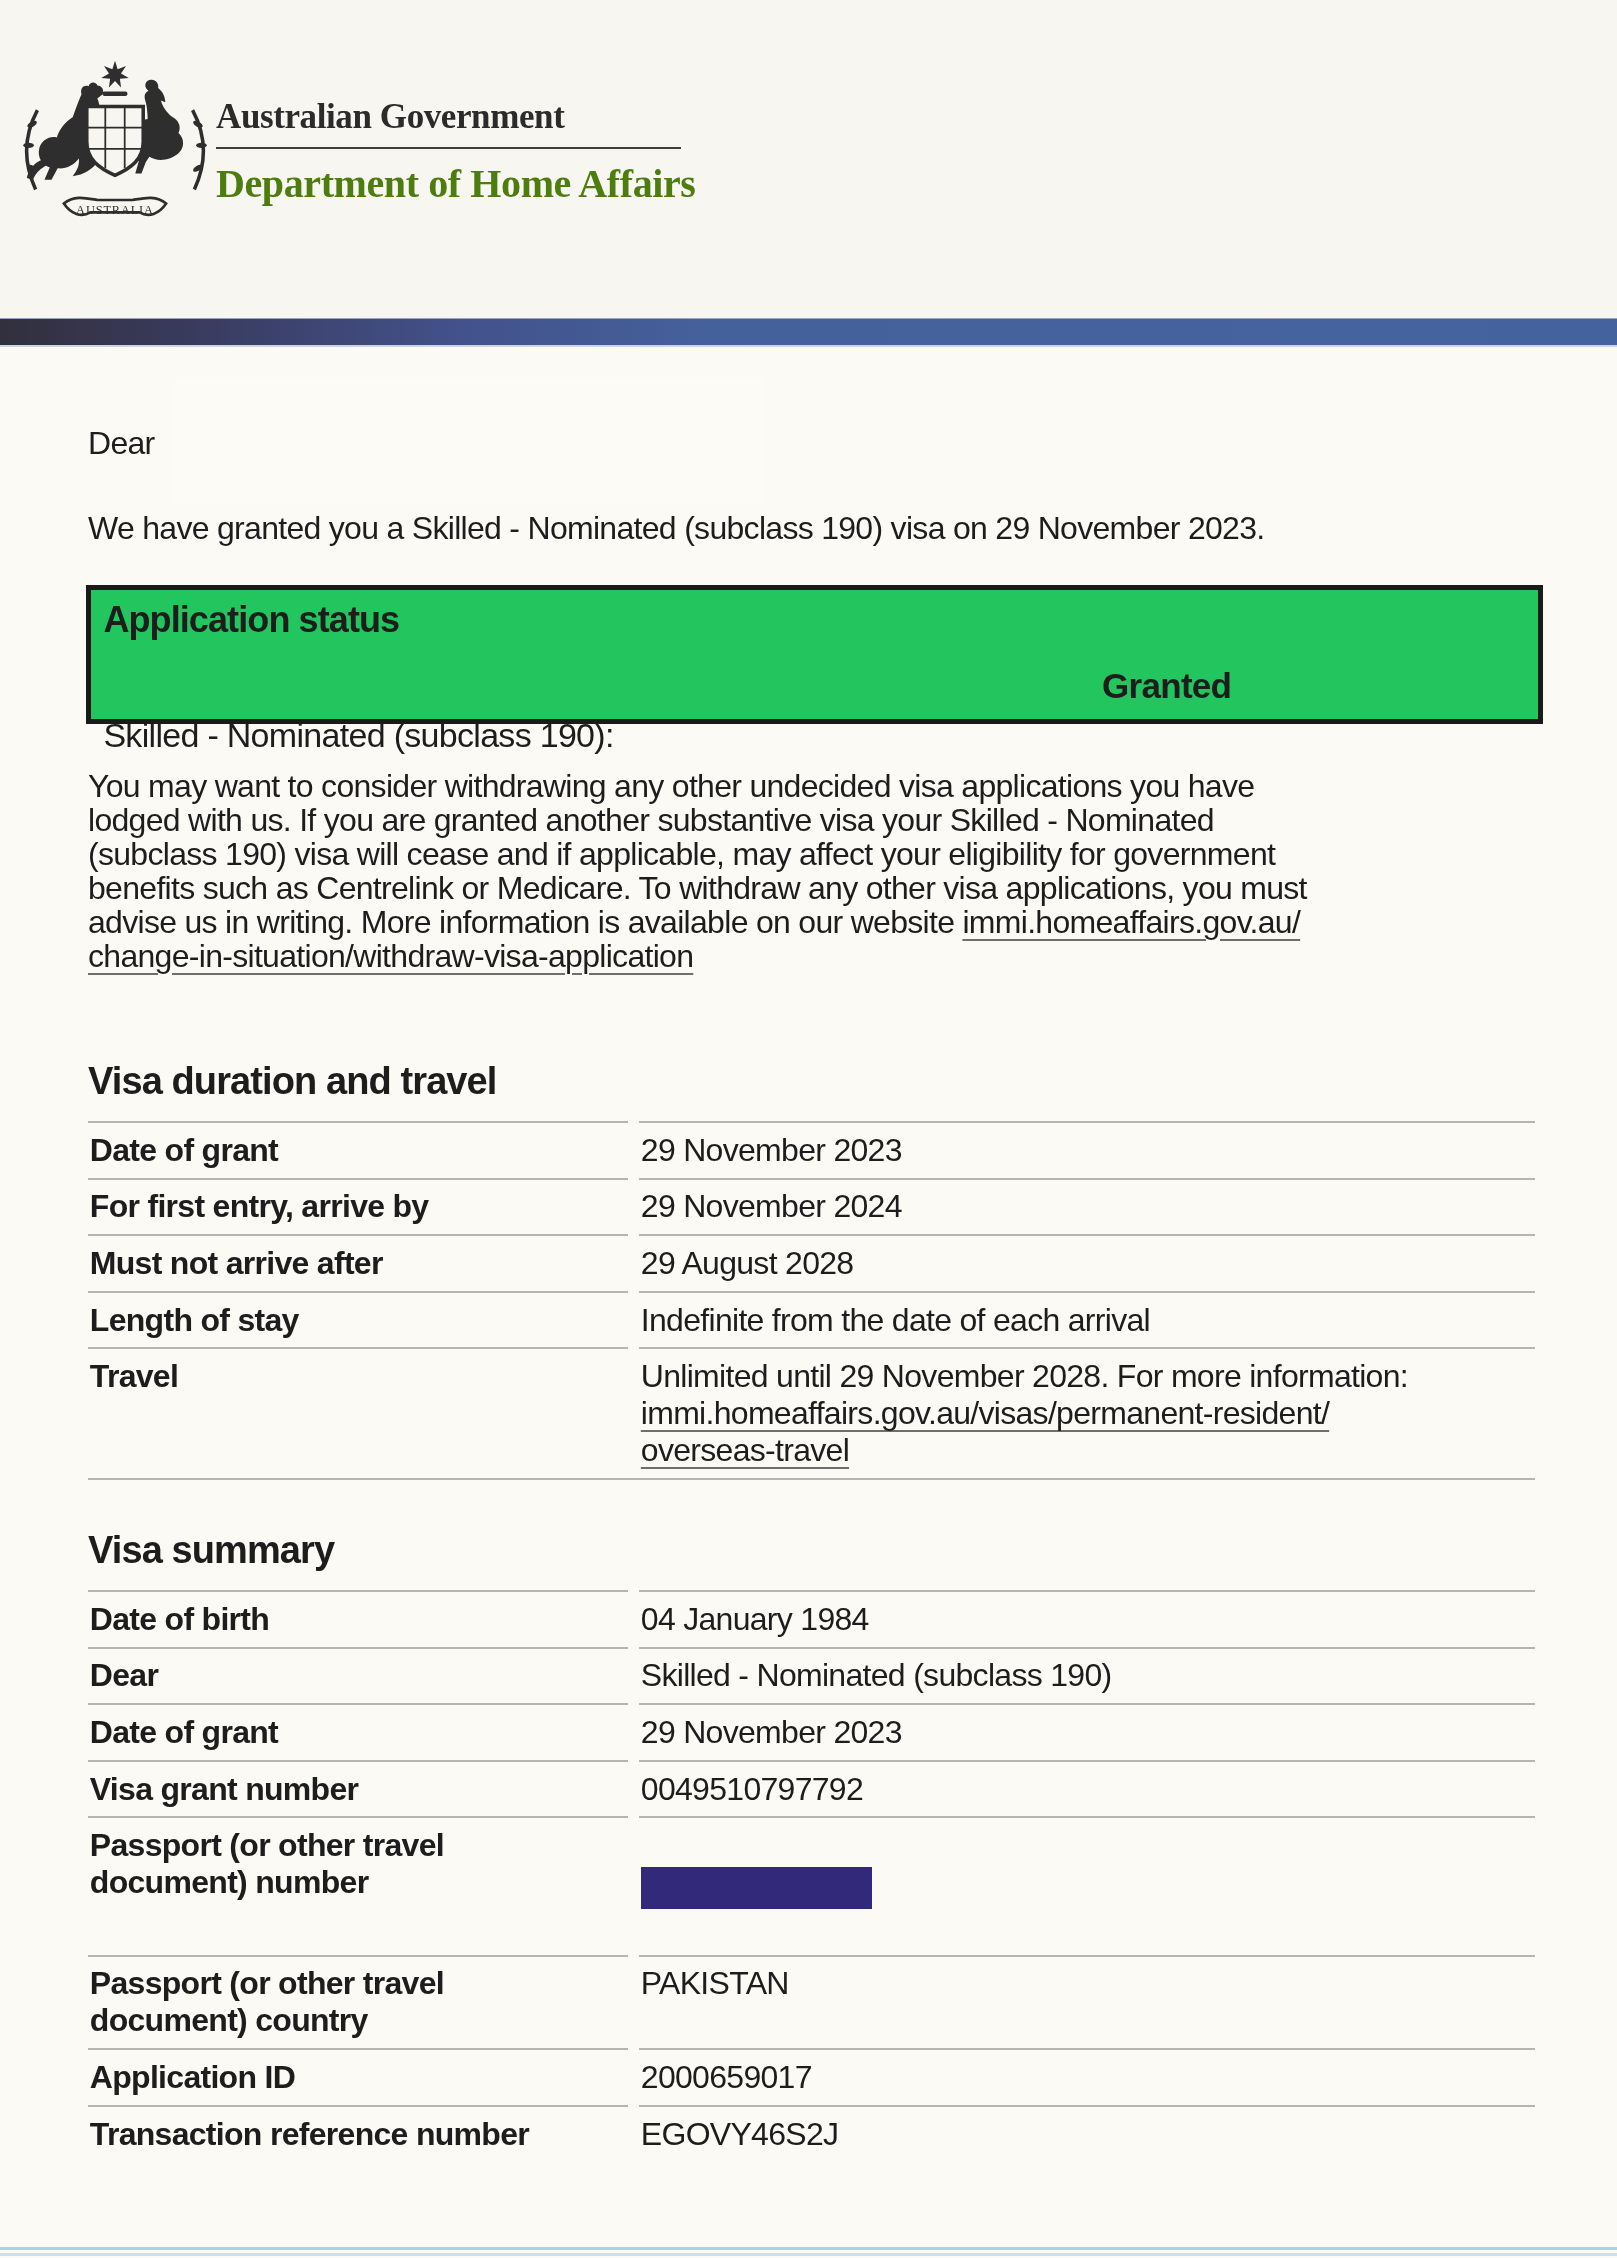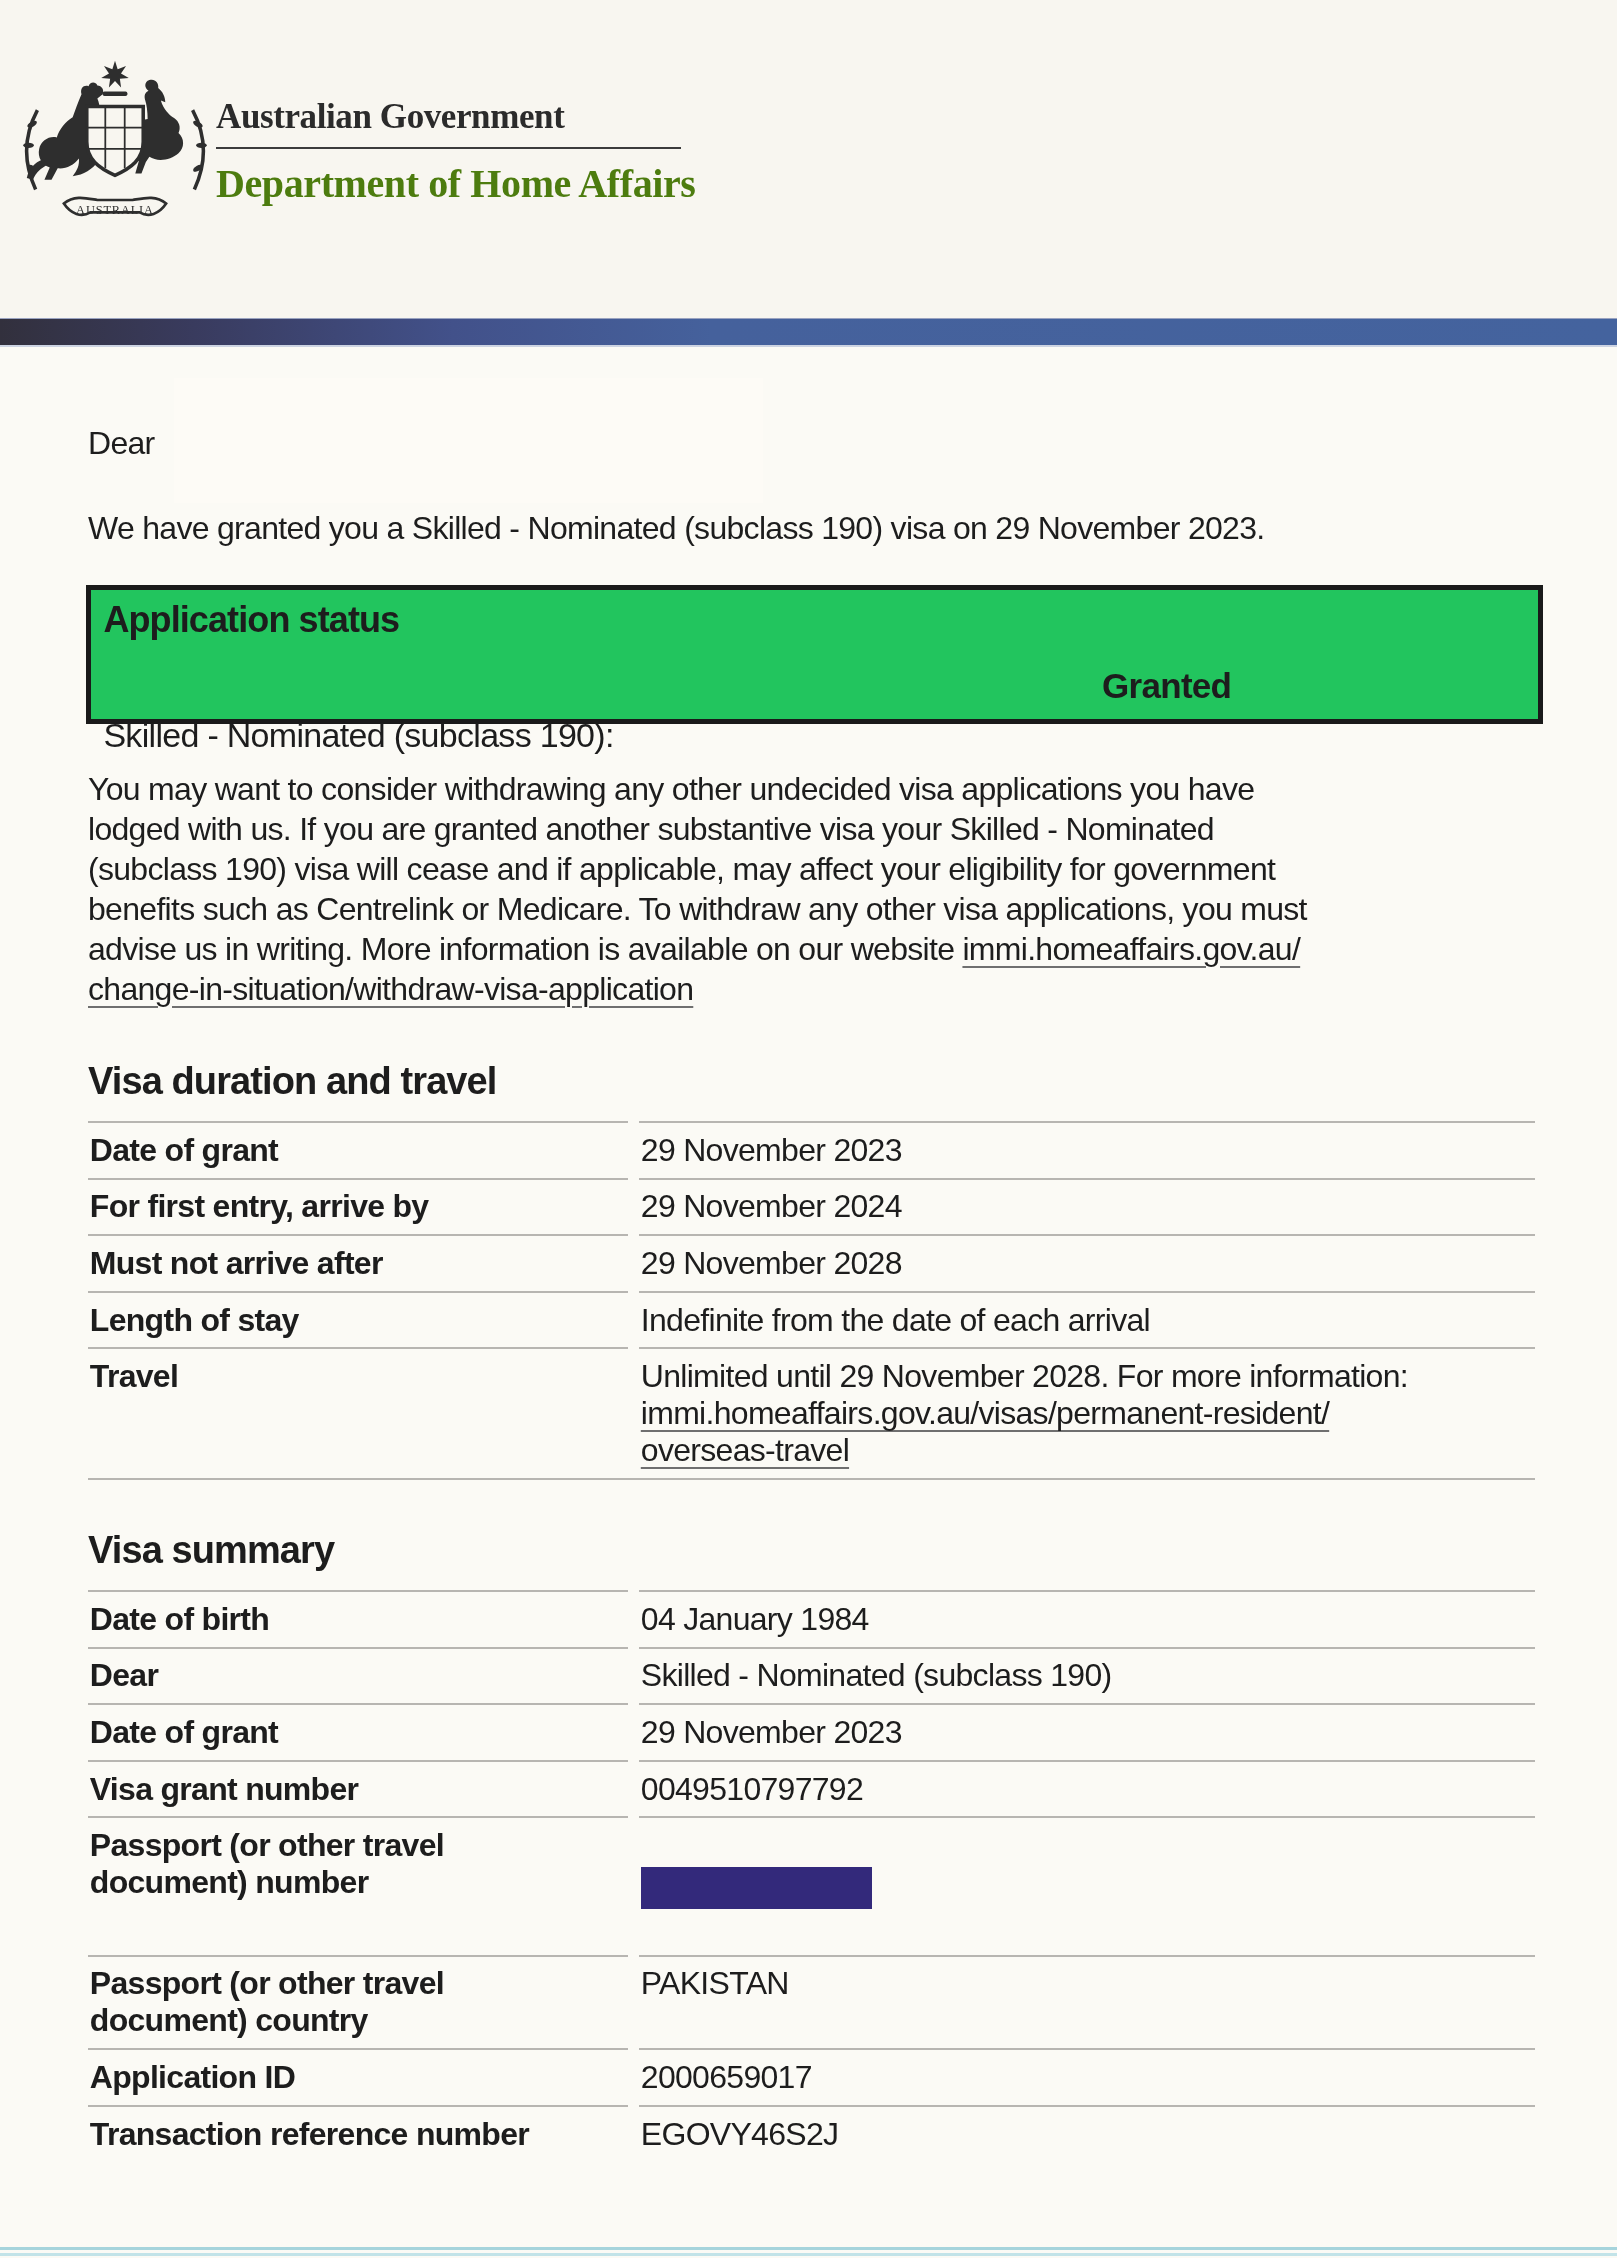--- a/index.html
+++ b/index.html
@@ -33,21 +33,21 @@
   .status-box {
     position:absolute; left:86px; top:585px; width:1457px; height:139px;
     border:5.3px solid #1a1a1a; background:#22c55e;
   }
   .sb-title { position:absolute; left:12.4px; top:8.8px; font-size:36px; font-weight:bold; letter-spacing:-0.9px; }
   .sb-label { position:absolute; left:12.4px; top:78px; font-size:34px; letter-spacing:-0.7px;margin-top:48px; }
   .sb-granted { position:absolute; left:1011px; top:76px; font-size:35px; font-weight:bold; letter-spacing:-0.7px; }
 
   .para {
     position:absolute; left:88px; top:769px; width:1473px;
-    font-size:32px; line-height:40px; letter-spacing:-0.7px; white-space:pre-line;
+    font-size:32px; line-height:34px; letter-spacing:-0.7px; white-space:pre-line;
   }
   .ulink {
     color:#1d1d1d; text-decoration:underline; text-underline-offset:6.2px;
     text-decoration-thickness:1.8px; text-decoration-color:#6f6f6f; cursor:pointer;
   }
 
   .h2 { position:absolute; font-size:38px; font-weight:bold; letter-spacing:-0.9px; }
   #h-duration { left:88px; top:1060px; }
   #h-summary  { left:88px; top:1529px; }
 
@@ -132,21 +132,21 @@
     <div class="trow">
       <div class="cell label">Date of grant</div>
       <div class="cell value">29 November 2023</div>
     </div>
     <div class="trow">
       <div class="cell label">For first entry, arrive by</div>
       <div class="cell value">29 November 2024</div>
     </div>
     <div class="trow">
       <div class="cell label">Must not arrive after</div>
-      <div class="cell value">29 November 2028</div>
+      <div class="cell value">29 August 2028</div>
     </div>
     <div class="trow">
       <div class="cell label">Length of stay</div>
       <div class="cell value">Indefinite from the date of each arrival</div>
     </div>
     <div class="trow">
       <div class="cell label">Travel</div>
       <div class="cell value"><span>Unlimited until 29 November 2028. For more information:
 </span><span class="ulink">immi.homeaffairs.gov.au/visas/permanent-resident/
 overseas-travel</span></div>

